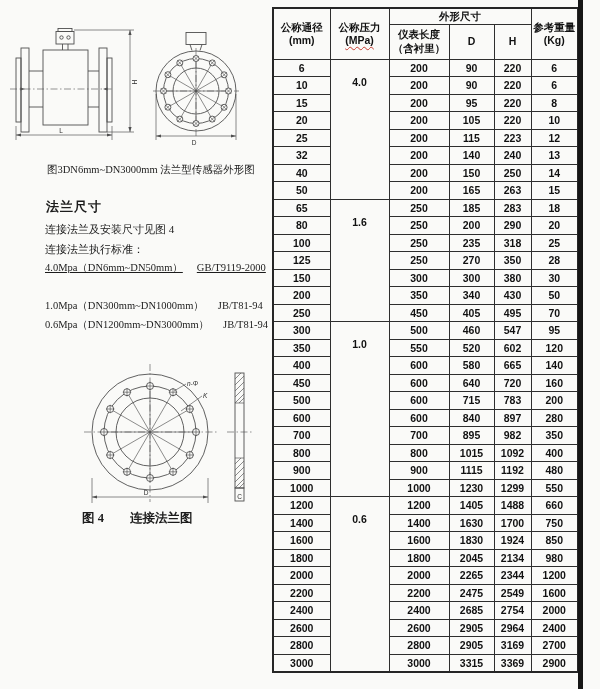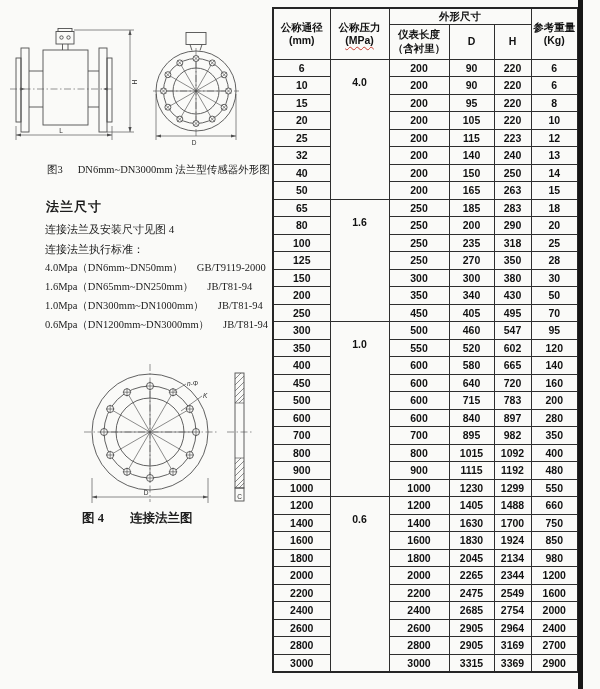--- a/index.html
+++ b/index.html
@@ -15,26 +15,26 @@
   .tech line, .tech rect, .tech circle, .tech path { stroke:#4f4f4f; stroke-width:0.9; fill:none; }
   .tech .thin { stroke-width:0.65; }
   .tech .cl { stroke-width:0.6; stroke-dasharray:7 2.5 1.5 2.5; }
   .tech .ar { fill:#4f4f4f; stroke:none; }
   .tech text { fill:#2d2d2d; stroke:none; font-family:"Liberation Sans", sans-serif; font-size:6.5px; }
   .tech text.it { font-style:italic; }
 
   
   .abs { position:absolute; white-space:nowrap; }
   .cap3 { left:47px; top:163px; font-size:10.5px; }
-  .cap3 .gap { margin-left:15px; }
+  .cap3 .gap { }
   .heading { left:46px; top:198px; font-size:13px; font-weight:bold; font-family:"Liberation Sans", sans-serif; letter-spacing:1px; }
   .bodyline { left:45px; font-size:11px; }
   .l1 { top:222px; } .l2 { top:242px; }
   .stdline { left:45px; font-size:10.5px; }
-  .s0 { top:261px; } .s1 { top:280px; } .s2 { top:299px; } .s3 { top:318px; }
+  .s0 { top:261px;text-decoration:underline; } .s1 { top:280px; } .s2 { top:299px; } .s3 { top:318px; }
   .stdline .code { margin-left:14px; }
   .cap4 { left:82px; top:510px; font-size:12.5px; font-weight:bold; }
   .cap4 .gap { margin-left:26px; }
 
   
   table.spec {
     position:absolute; left:272px; top:7px; width:305px; height:666px;
     border-collapse:collapse; table-layout:fixed;
     font-family:"Liberation Sans", sans-serif; color:#111;
   }
@@ -176,23 +176,20 @@
     <span>图3</span><span class="gap">DN6mm~DN3000mm 法兰型传感器外形图</span>
   </div>
 
   <div class="abs heading">法兰尺寸</div>
   <div class="abs bodyline l1">连接法兰及安装尺寸见图 4</div>
   <div class="abs bodyline l2">连接法兰执行标准：</div>
 
   <div class="abs stdline s0">
     <span>4.0Mpa（DN6mm~DN50mm）</span><span class="code">GB/T9119-2000</span>
   </div>
-  <div class="abs stdline s1">
-    <span>1.6Mpa（DN65mm~DN250mm）</span><span class="code">JB/T81-94</span>
-  </div>
   <div class="abs stdline s2">
     <span>1.0Mpa（DN300mm~DN1000mm）</span><span class="code">JB/T81-94</span>
   </div>
   <div class="abs stdline s3">
     <span>0.6Mpa（DN1200mm~DN3000mm）</span><span class="code">JB/T81-94</span>
   </div>
 
   <svg class="tech" style="left:78px; top:348px;" width="180" height="162" viewBox="0 0 180 162">
     <line class="cl" x1="6" y1="84" x2="140" y2="84"></line>
     <line class="cl" x1="72" y1="16" x2="72" y2="154"></line>

